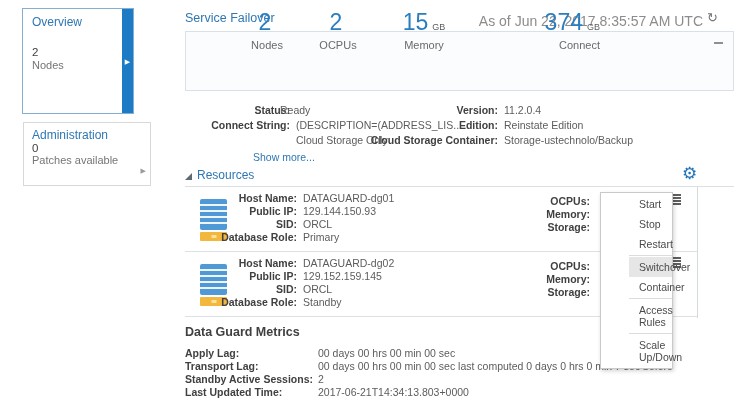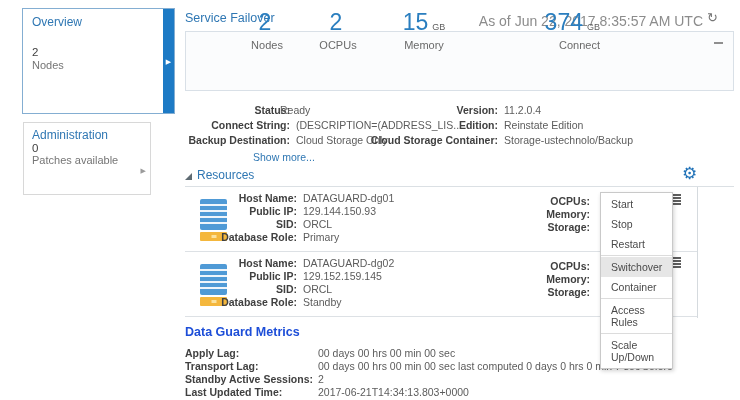--- a/index.html
+++ b/index.html
@@ -5,36 +5,36 @@
   * { margin:0; padding:0; box-sizing:border-box; }
   html,body { background:#fff; }
   .canvas {
     position:relative; width:740px; height:400px; background:#ffffff;
     font-family:"Liberation Sans", sans-serif; overflow:hidden; color:#555;
   }
   .abs { position:absolute; }
 
   
   .card-overview {
-    left:22px; top:8px; width:153px; height:106px;
+    left:22px; top:8px; width:112px; height:106px;
     border:1px solid #84aed2; background:#fff; cursor:pointer;
   }
   .card-overview .title { position:absolute; left:9px; top:6px; font-size:12px; color:#2f77b3; }
   .card-overview .count { position:absolute; left:9px; top:37px; font-size:11.5px; color:#3f3f3f; }
   .card-overview .sub   { position:absolute; left:9px; top:50px; font-size:11px; color:#757575; }
   .sel-bar {
     position:absolute; right:0; top:0; width:11px; height:100%;
     background:#1d7ac5;
   }
   .sel-bar .arr {
     position:absolute; top:50%; left:50%; transform:translate(-50%,-50%);
     color:#fff; font-size:7px; line-height:7px;
   }
   .card-admin {
-    left:23px; top:122px; width:128px; height:73px;
+    left:23px; top:122px; width:128px; height:64px;
     border:1px solid #d8d8d8; background:#fff; cursor:pointer;
   }
   .card-admin .title { position:absolute; left:8px; top:5px; font-size:12px; color:#2f77b3; }
   .card-admin .count { position:absolute; left:8px; top:19px; font-size:11.5px; color:#3f3f3f; }
   .card-admin .sub   { position:absolute; left:8px; top:31px; font-size:11px; color:#757575; }
   .card-admin .arr   { position:absolute; right:4px; top:44px; color:#9b9b9b; font-size:7px; }
 
   
   .page-title { left:185px; top:11px; font-size:12.5px; color:#2f77b3; }
   .asof { left:400px; top:13px; width:303px; text-align:right; font-size:14px; color:#8c8c8c; }
@@ -86,29 +86,29 @@
   .rfrow { position:absolute; font-size:10.5px; line-height:13px; }
   .rfrow .fl { display:inline-block; width:75px; text-align:right; font-weight:bold; color:#404040; }
   .hamburger {
     position:absolute; left:483px; width:13px; height:11px; cursor:pointer;
     background:repeating-linear-gradient(180deg, #5e5e5e 0 2px, transparent 2px 3px);
   }
 
   
   .ctx-menu {
     left:600px; top:192px; width:73px; background:#fff;
-    border:1px solid #c9c9c9; box-shadow:1px 2px 4px rgba(0,0,0,.18); z-index:10;
+    border:1px solid #c9c9c9; box-shadow:1px 2px 4px rgba(0,0,0,.18); z-index:10;padding-left:28px;
   }
   .menu-group { border-top:1px solid #dcdcdc; padding:1px 0; }
   .menu-group:first-child { border-top:none; }
   .menu-item { padding:4px 10px; font-size:10.5px; line-height:12px; color:#4a4a4a; cursor:pointer; }
   .menu-item.highlight { background:#e6e6e6; }
 
   
-  .dg-title { left:185px; top:325px; font-size:12.5px; font-weight:bold; color:#1d4ed8; }
+  .dg-title { left:185px; top:325px; font-size:12.5px; font-weight:bold; color:#404040; }
   .dg-label { position:absolute; left:185px; width:140px; font-size:10.5px; font-weight:bold; color:#404040; }
   .dg-value { position:absolute; left:318px; font-size:10.5px; color:#5c5c5c; white-space:nowrap; }
 </style>
 </head>
 <body>
 
 <div class="canvas">
 
   <div class="abs card-overview">
     <div class="title">Overview</div>
@@ -147,21 +147,20 @@
   </div>
   <div class="abs metric m-storage">
     <div><span class="num">374</span><span class="unit">GB</span></div>
     <div class="lbl">Connect</div>
   </div>
 
   <div class="abs dlabel ll" style="top:104px">Status:</div>
   <div class="abs dvalue" style="left:280px; top:104px">Ready</div>
   <div class="abs dlabel ll" style="top:119px">Connect String:</div>
   <div class="abs dvalue" style="left:296px; top:119px">(DESCRIPTION=(ADDRESS_LIS...</div>
-  <div class="abs dlabel ll" style="top:134px">Backup Destination:</div>
   <div class="abs dvalue" style="left:296px; top:134px">Cloud Storage Only</div>
 
   <div class="abs dlabel rl" style="top:104px">Version:</div>
   <div class="abs dvalue" style="left:504px; top:104px">11.2.0.4</div>
   <div class="abs dlabel rl" style="top:119px">Edition:</div>
   <div class="abs dvalue" style="left:504px; top:119px">Reinstate Edition</div>
   <div class="abs dlabel rl" style="top:134px">Cloud Storage Container:</div>
   <div class="abs dvalue" style="left:504px; top:134px">Storage-ustechnolo/Backup</div>
 
   <div class="abs show-more">Show more...</div>

